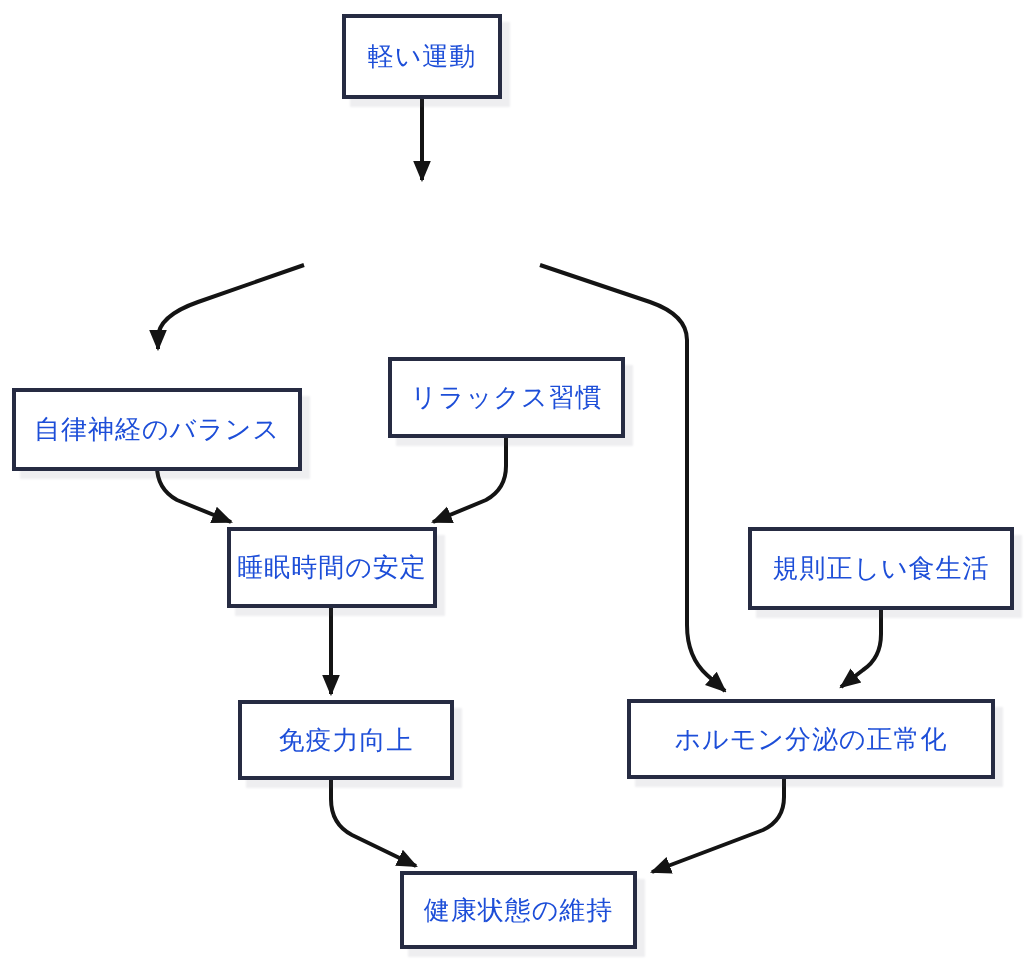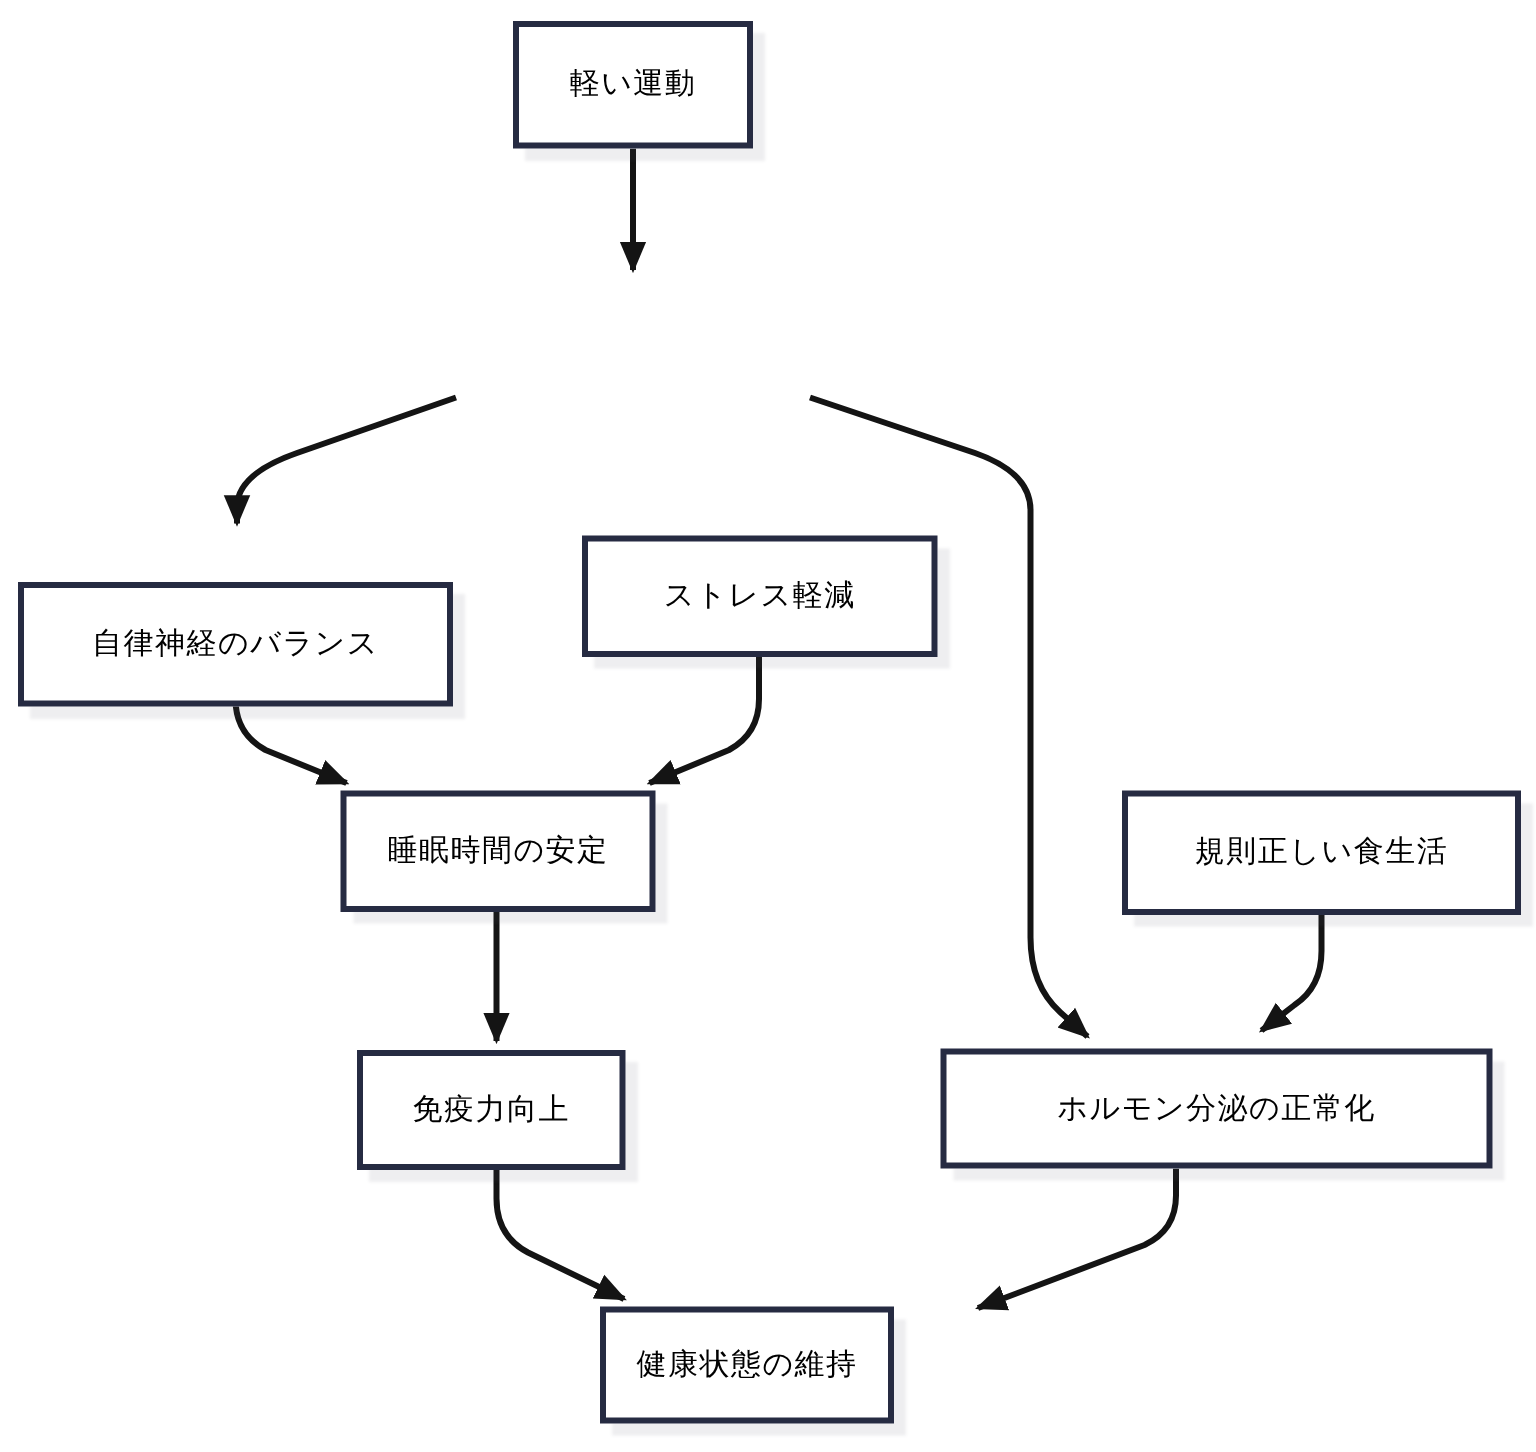--- a/index.html
+++ b/index.html
@@ -28,22 +28,22 @@
     position: absolute;
     background: #ffffff;
     border: 4px solid #262b42;
     box-shadow: 8px 8px 2px rgba(90, 90, 110, 0.10);
     display: flex;
     align-items: center;
     justify-content: center;
     text-align: center;
   }
   .node-label {
-    color: #000000;
-    font-size: 20px;
+    color: #1d4ed8;
+    font-size: 26px;
     line-height: 1.25;
     white-space: nowrap;
     letter-spacing: 1px;
   }
 </style>
 </head>
 <body>
 
 <div class="canvas">
 
@@ -76,36 +76,36 @@
   <div class="node" style="left:342px; top:14px;  width:160px; height:85px;">
     <span class="node-label">軽い運動</span>
   </div>
 
 
   <div class="node" style="left:12px;  top:355px; width:290px; height:83px;margin-top:33px;">
     <span class="node-label">自律神経のバランス</span>
   </div>
 
   <div class="node" style="left:388px; top:357px; width:237px; height:81px;">
-    <span class="node-label">ストレス軽減</span>
+    <span class="node-label">リラックス習慣</span>
   </div>
 
   <div class="node" style="left:227px; top:527px; width:210px; height:81px;">
     <span class="node-label">睡眠時間の安定</span>
   </div>
 
   <div class="node" style="left:748px; top:527px; width:266px; height:83px;align-items:center;">
     <span class="node-label">規則正しい食生活</span>
   </div>
 
-  <div class="node" style="left:238px; top:700px; width:179px; height:80px;">
+  <div class="node" style="left:238px; top:700px; width:216px; height:80px;">
     <span class="node-label">免疫力向上</span>
   </div>
 
   <div class="node" style="left:627px; top:699px; width:368px; height:80px;">
     <span class="node-label">ホルモン分泌の正常化</span>
   </div>
 
-  <div class="node" style="left:400px; top:871px; width:196px; height:78px;">
+  <div class="node" style="left:400px; top:871px; width:237px; height:78px;">
     <span class="node-label">健康状態の維持</span>
   </div>
 
 </div>
 
 </body></html>

